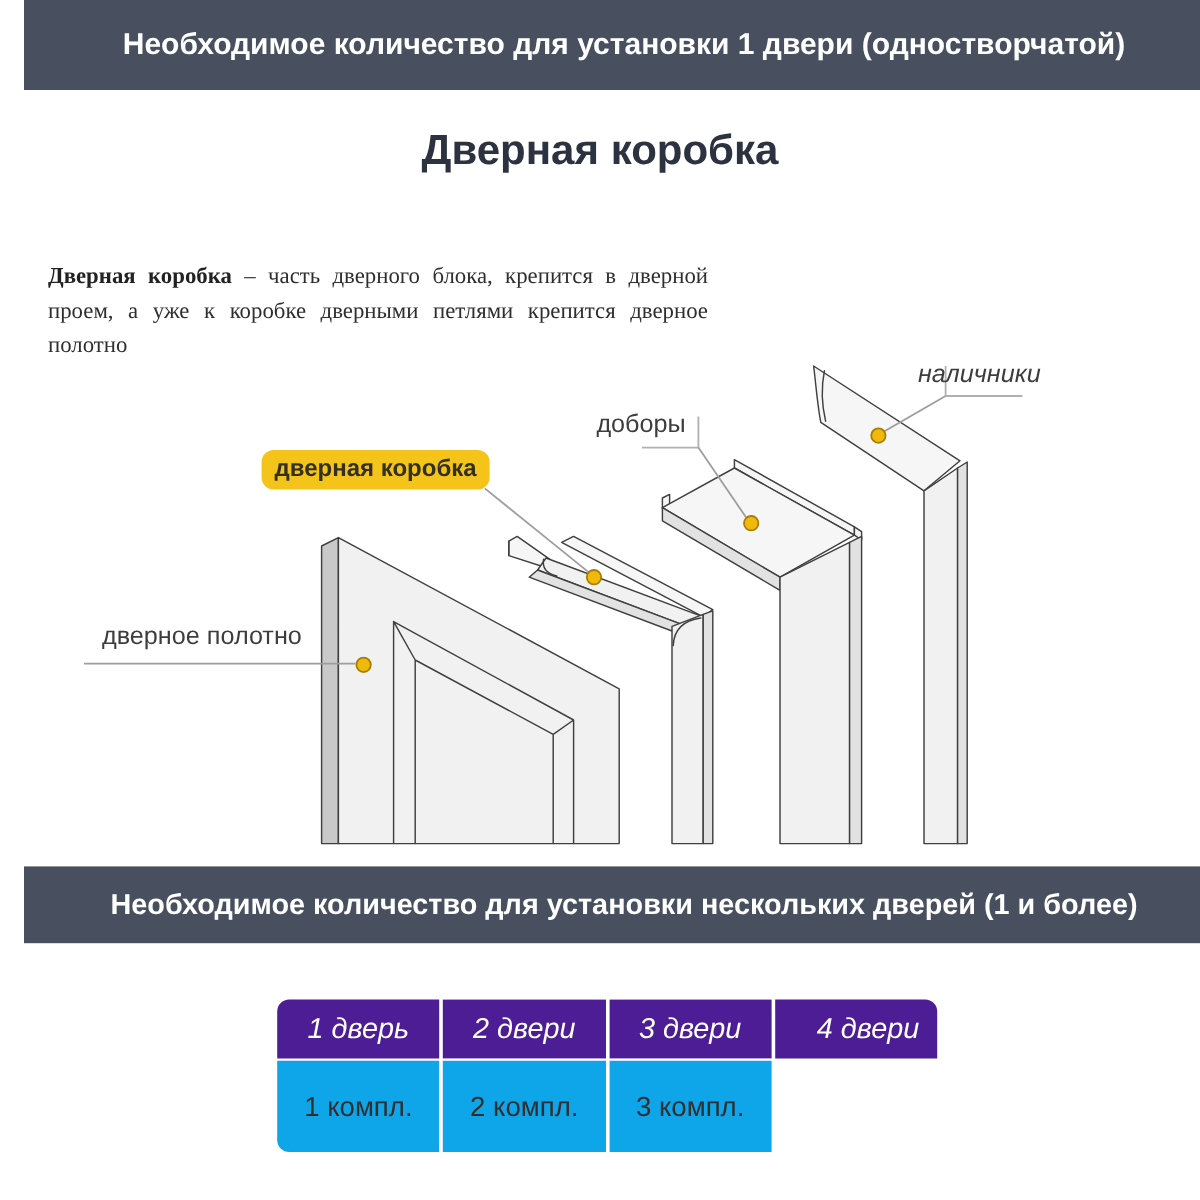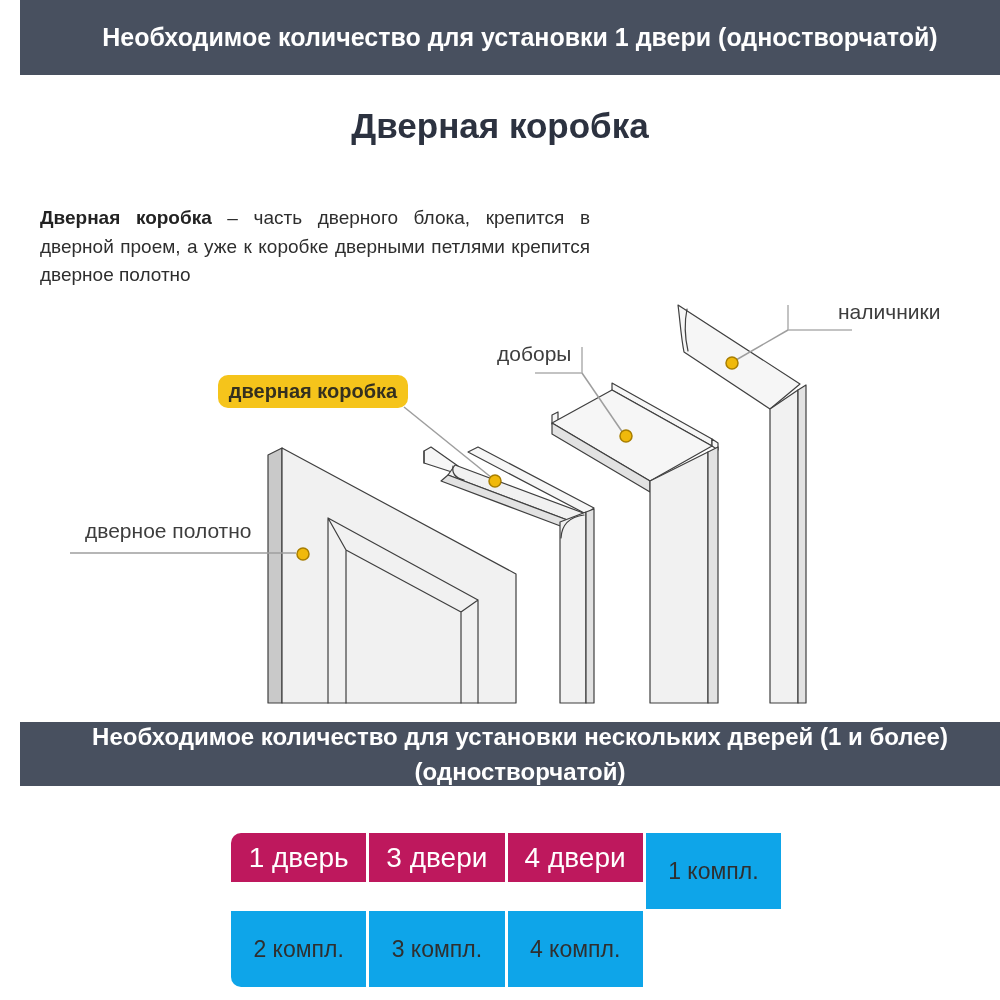--- a/index.html
+++ b/index.html
@@ -8,40 +8,40 @@
 
   .banner{position:absolute;left:0;width:1000px;background:#48505F;color:#ffffff;
           display:flex;flex-direction:column;align-items:center;justify-content:center;
           font-weight:bold;text-align:center;margin-left:20px;}
   #banner-top{top:0;height:75px;font-size:25px;}
   #banner-bottom{top:722px;height:64px;font-size:24px;line-height:35px;}
 
   #page-title{position:absolute;top:106px;left:0;width:1000px;text-align:center;
               font-size:35px;font-weight:800;color:#2C3240;}
 
-  #intro{position:absolute;left:40px;top:185px;width:550px;font-size:19px;line-height:28.5px;
-         color:#2e2e2e;text-align:justify;}
+  #intro{position:absolute;left:40px;top:198px;width:550px;font-size:19px;line-height:28.5px;
+         color:#2e2e2e;text-align:justify;font-family:Liberation Serif, serif;}
   #intro b{color:#222222;}
 
   #kit-badge{position:absolute;left:603px;top:189px;width:351px;height:79px;background:#F5C41B;
              border-radius:14px;display:flex;flex-direction:column;justify-content:center;
              padding-left:33px;box-sizing:border-box;font-weight:bold;font-size:21.5px;
              line-height:27px;color:#34301f;}
 
   #diagram{position:absolute;left:0;top:280px;width:1000px;height:445px;}
   #diagram svg{position:absolute;left:0;top:0;}
   .dlabel{position:absolute;font-size:21px;color:#3d3d3d;white-space:nowrap;}
   #frame-badge{position:absolute;left:218px;top:95px;width:190px;height:33px;background:#F5C41B;
                border-radius:10px;display:flex;align-items:center;justify-content:center;
                font-weight:bold;font-size:20px;color:#34301f;white-space:nowrap;}
 
   #qty-table{position:absolute;left:231px;top:833px;width:550px;display:grid;
              grid-template-columns:repeat(4,1fr);column-gap:3px;row-gap:2px;}
-  .th{background:#be185d;color:#ffffff;height:49px;display:flex;align-items:center;
-      justify-content:center;font-size:28px;font-weight:500;}
+  .th{background:#4c1d95;color:#ffffff;height:49px;display:flex;align-items:center;
+      justify-content:center;font-size:24px;font-weight:500;font-style:italic;}
   .th:first-child{border-top-left-radius:10px;}
   .th:nth-child(4){border-top-right-radius:10px;padding-left:20px;}
   .td{background:#0ea5e9;color:#2f2f2f;height:76px;display:flex;align-items:center;
       justify-content:center;font-size:23px;}
   .td:nth-child(5){border-bottom-left-radius:10px;}
   .td:nth-child(8){border-bottom-right-radius:10px;}
 
   .face{fill:#F1F1F1;stroke:#3F3F3F;stroke-width:1.2;stroke-linejoin:round;}
   .face-top{fill:#F6F6F6;stroke:#3F3F3F;stroke-width:1.2;stroke-linejoin:round;}
   .face-side{fill:#C9C9C9;stroke:#3F3F3F;stroke-width:1.2;stroke-linejoin:round;}
@@ -111,34 +111,33 @@
       <line class="leader" x1="582" y1="93" x2="623" y2="153"></line>
       <path class="bracket" d="M852,50 L788,50 L788,25"></path>
       <line class="leader" x1="788" y1="50" x2="736" y2="80"></line>
 
       <circle class="dot" cx="303" cy="274" r="6"></circle>
       <circle class="dot" cx="495" cy="201" r="6"></circle>
       <circle class="dot" cx="626" cy="156" r="6"></circle>
       <circle class="dot" cx="732" cy="83" r="6"></circle>
     </svg>
 
-    <span class="dlabel" style="left:838px;top:20px;">наличники</span>
+    <span class="dlabel" style="left:765px;top:20px;font-style:italic;">наличники</span>
     <span class="dlabel" style="left:497px;top:62px;text-align:right;">доборы</span>
     <span class="dlabel" style="left:85px;top:239px;">дверное полотно</span>
     <div id="frame-badge">дверная коробка</div>
   </div>
 
   <div class="banner" id="banner-bottom">
     <div>Необходимое количество для установки нескольких дверей (1 и более)</div>
-    <div>(одностворчатой)</div>
   </div>
 
   <div id="qty-table">
     <div class="th">1 дверь</div>
+    <div class="th">2 двери</div>
     <div class="th">3 двери</div>
     <div class="th">4 двери</div>
     <div class="td">1 компл.</div>
     <div class="td">2 компл.</div>
     <div class="td">3 компл.</div>
-    <div class="td">4 компл.</div>
   </div>
 
 </div>
 
 </body></html>

